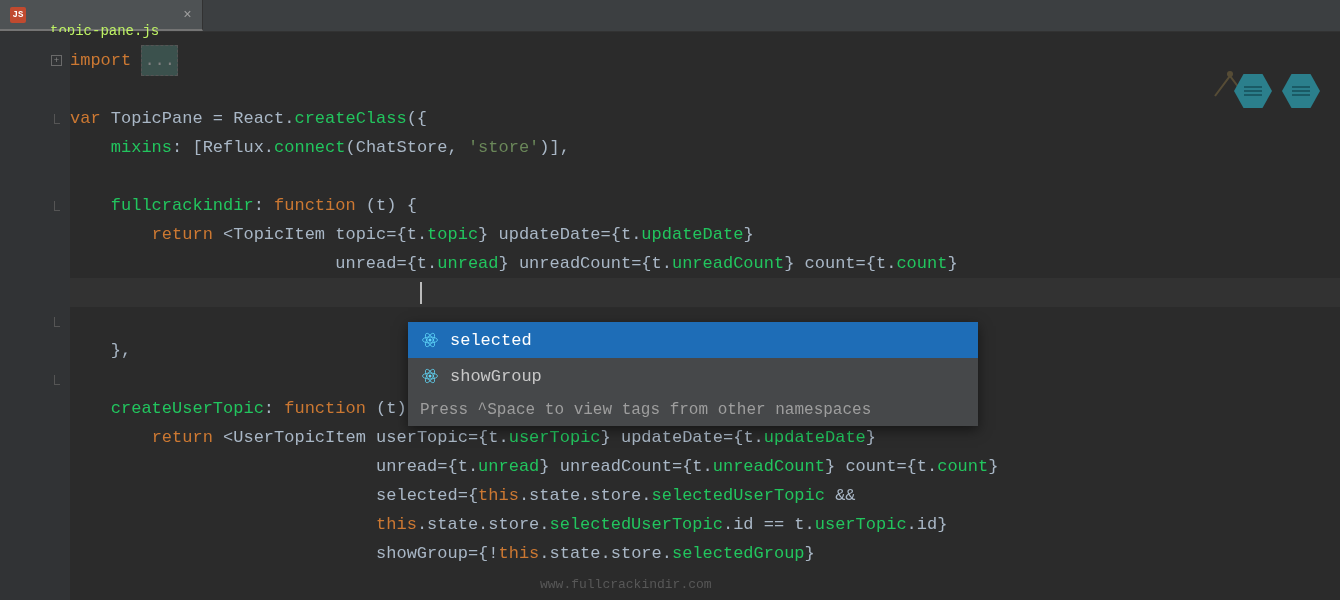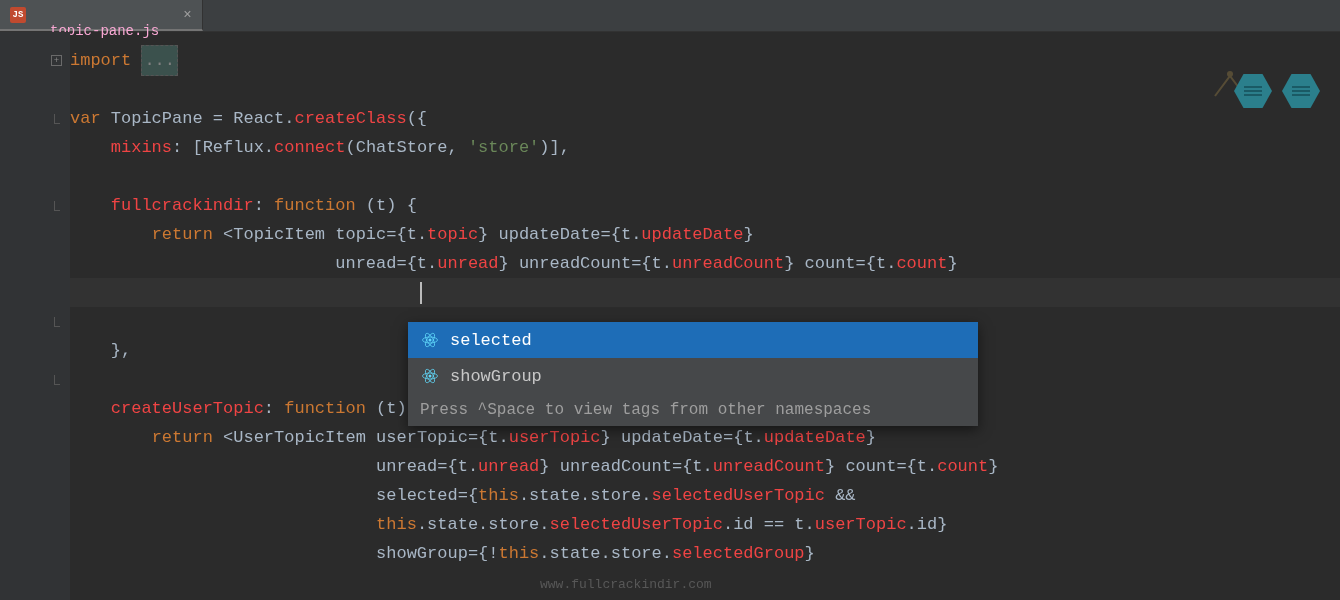--- a/index.html
+++ b/index.html
@@ -38,21 +38,21 @@
   height: 16px;
   background: #c04a2f;
   border-radius: 2px;
   display: flex;
   align-items: center;
   justify-content: center;
   font-size: 9px;
   color: #fff;
   font-weight: bold;
 }
-.tab-label { color: #f9a8d4; font-size: 14px; margin-top: 32px; }
+.tab-label { color: #bef264; font-size: 14px; margin-top: 32px; }
 .close-icon { color: #a0a0a0; font-size: 14px; cursor: pointer; }
 .editor-container {
   display: flex;
   height: calc(100% - 32px);
   position: relative;
 }
 .gutter {
   width: 70px;
   background: #313335;
   padding-top: 14px;
@@ -103,21 +103,21 @@
 .cursor {
   position: absolute;
   width: 2px;
   height: 22px;
   background: #bbbbbb;
   left: 350px;
 }
 .kw { color: #cc7832; }
 .str { color: #6a8759; }
 .jsxattr { color: #a9b7c6; }
-.field { color: #ef4444; }
+.field { color: #22c55e; }
 .dots { background: #3b514d; padding: 0 2px; border: 1px dashed #555; color: #808080; }
 .plain { color: #a9b7c6; }
 
 .autocomplete {
   position: absolute;
   top: 322px;
   left: 408px;
   width: 570px;
   background: #46484a;
   box-shadow: 0 4px 12px rgba(0,0,0,0.5);

